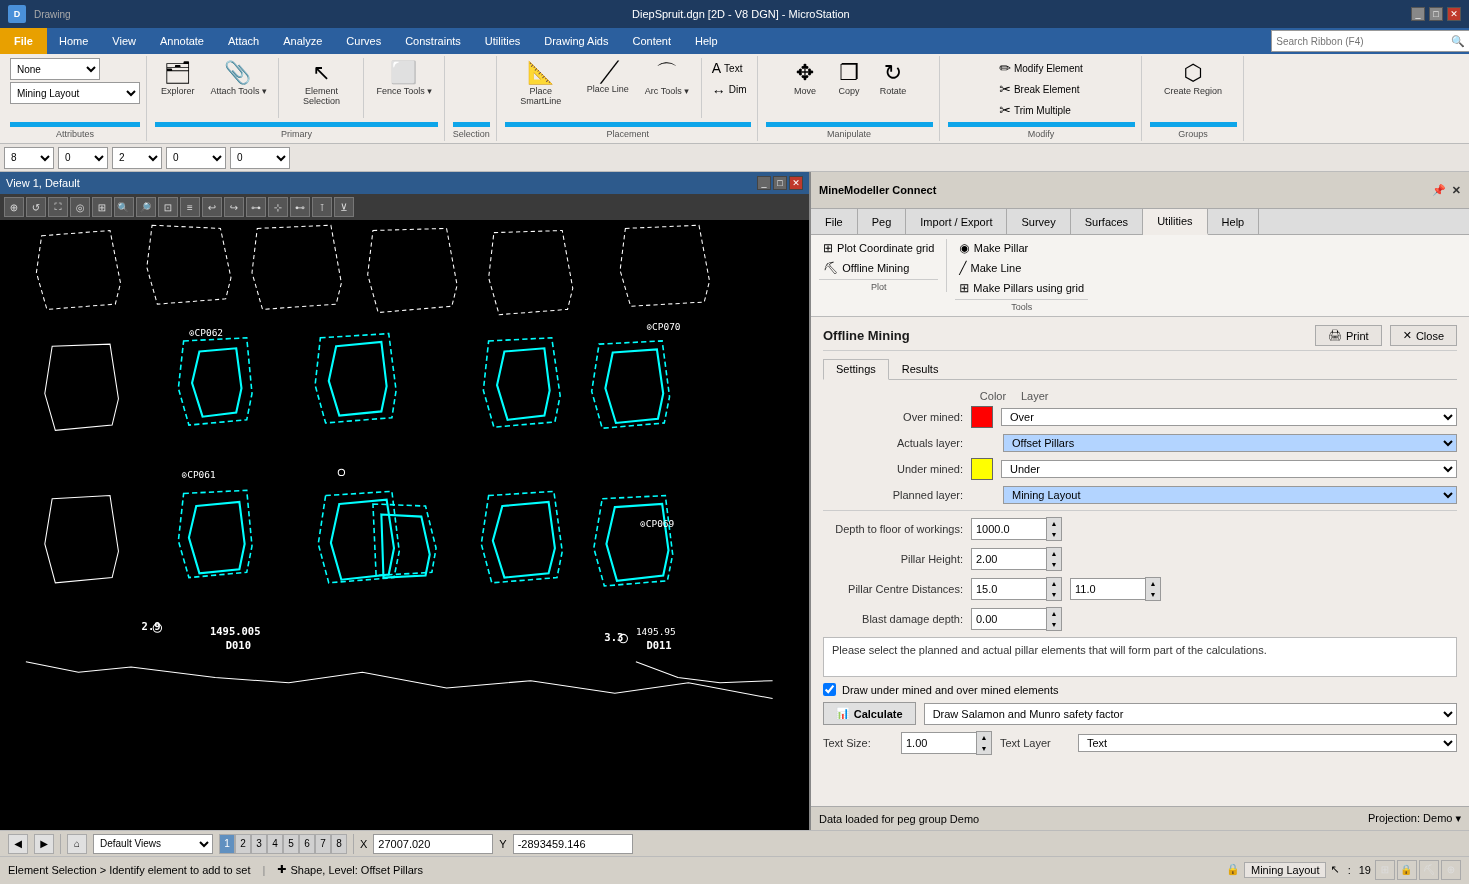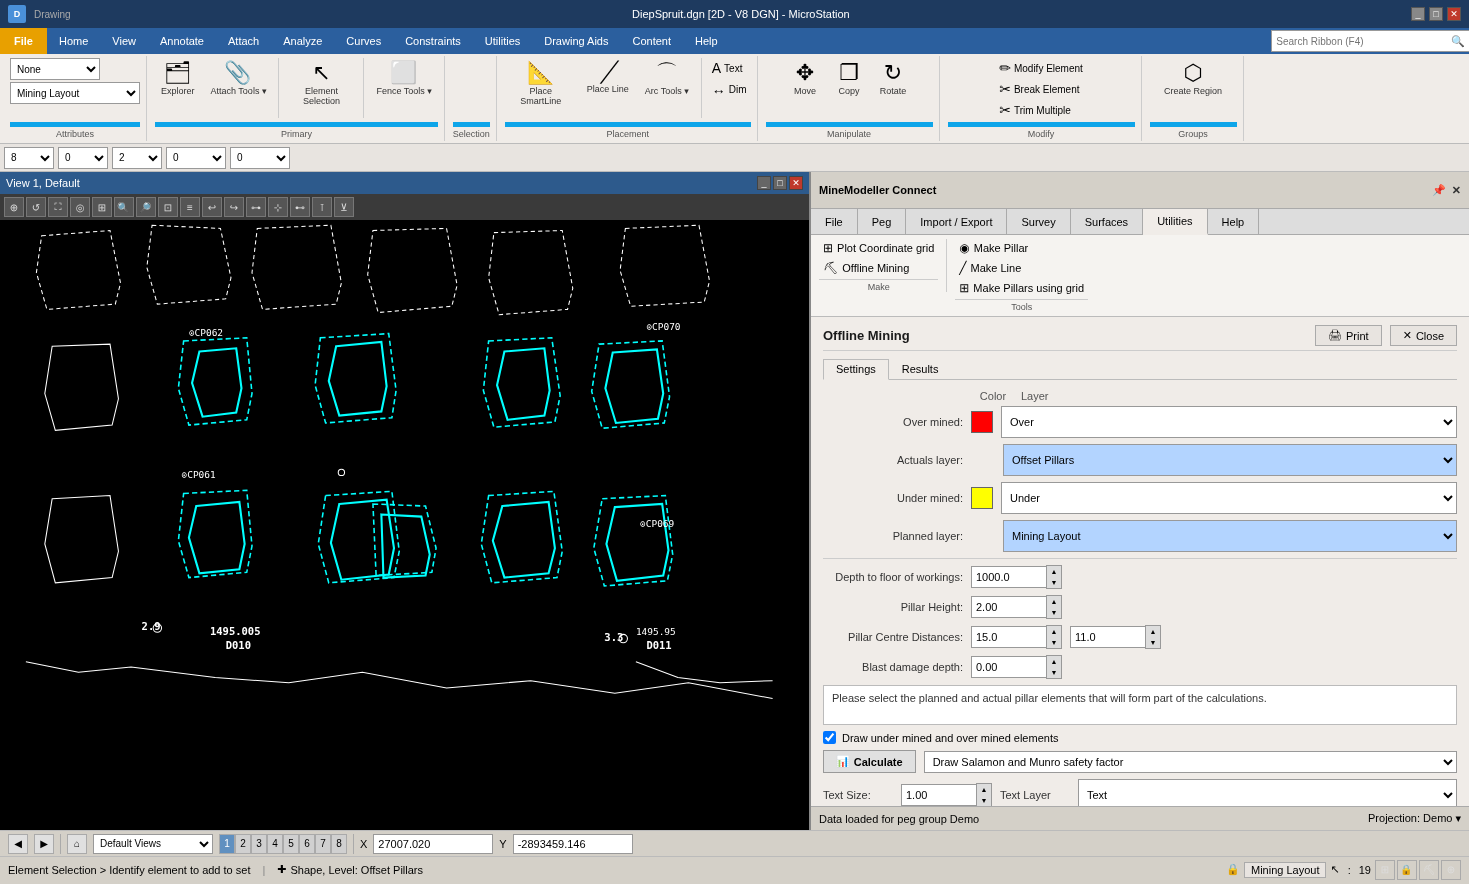--- a/index.html
+++ b/index.html
@@ -307,21 +307,21 @@
       min-width: 140px;
       text-align: right;
     }
     .form-color-swatch {
       width: 22px;
       height: 22px;
       border: 1px solid #666;
       cursor: pointer;
     }
     .form-select {
-      height: 32px;
+      height: 18px;
       border: 1px solid #999;
       font-size: 11px;
       padding: 0 4px;
       flex: 1;
       background: white;
     }
     .form-select.highlight {
       background: #b3d4ff;
     }
 
@@ -779,21 +779,21 @@
         <div class="mine-subribbon-items">
           <div class="mine-subribbon-btn">
             <span style="font-size:12px;">⊞</span>
             <span>Plot Coordinate grid</span>
           </div>
           <div class="mine-subribbon-btn">
             <span style="font-size:12px;">⛏</span>
             <span>Offline Mining</span>
           </div>
         </div>
-        <div class="mine-subribbon-label">Make</div>
+        <div class="mine-subribbon-label">Plot</div>
       </div>
 
       <div class="mine-subribbon-group" style="border-right:none;">
         <div class="mine-subribbon-items">
           <div class="mine-subribbon-btn">
             <span style="font-size:12px;">◉</span>
             <span>Make Pillar</span>
           </div>
           <div class="mine-subribbon-btn">
             <span style="font-size:12px;">╱</span>

